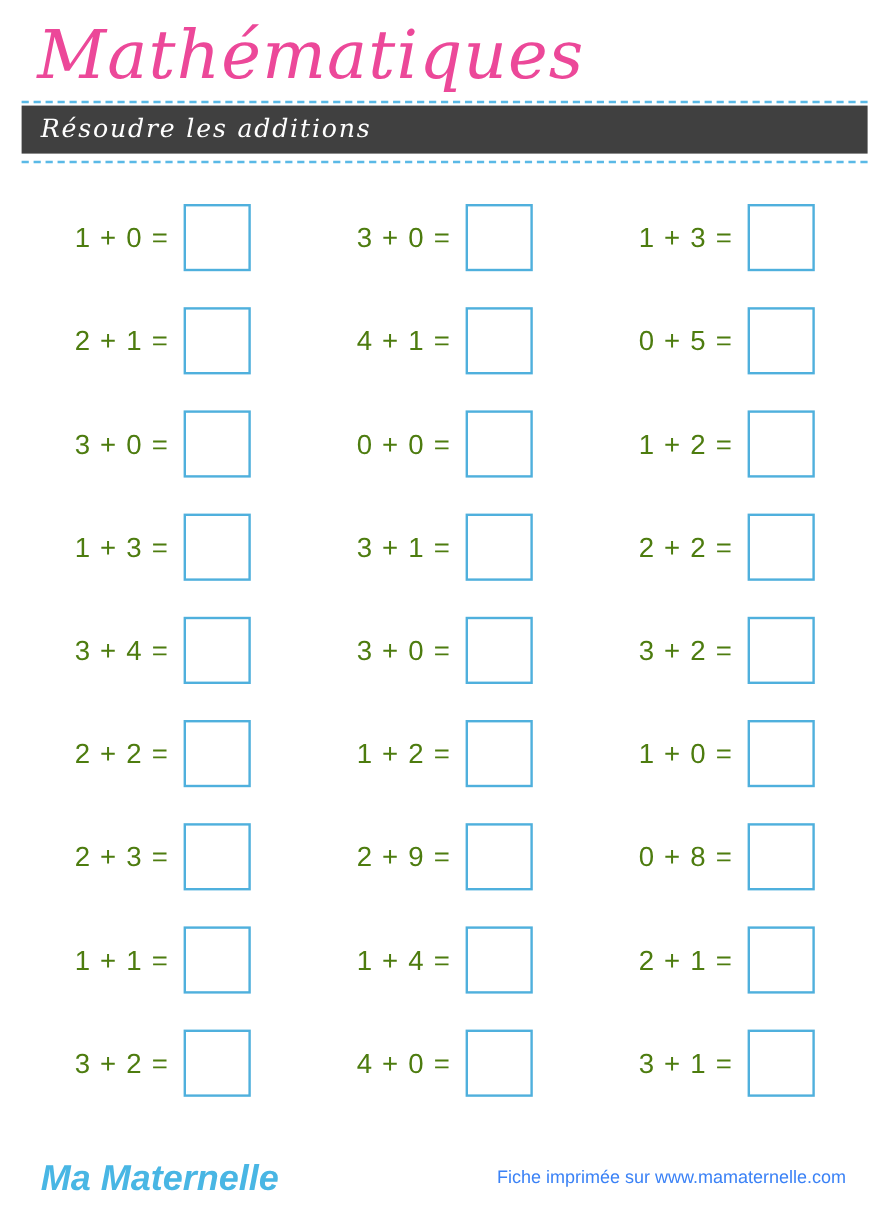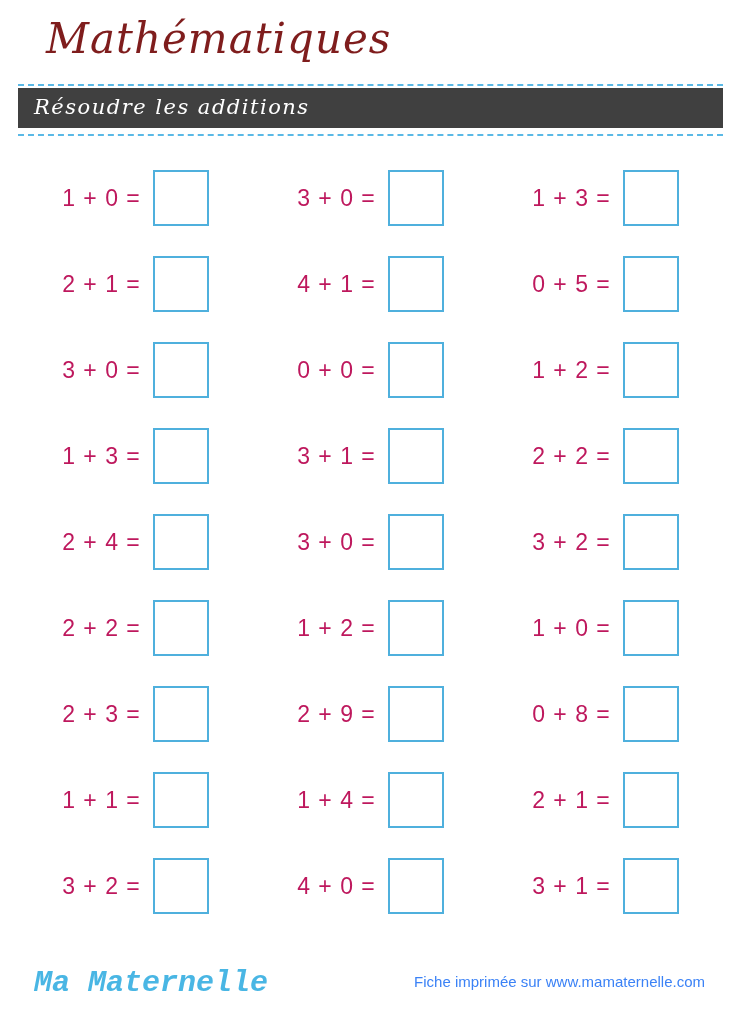--- a/index.html
+++ b/index.html
@@ -19,25 +19,25 @@
     width: 741px;
     height: 1024px;
     position: relative;
     box-sizing: border-box;
   }
 
   
   .title {
     position: absolute;
     top: 14px;
-    left: 46px;
+    left: 31px;
     font-family: "DejaVu Serif", serif;
     font-style: italic;
-    font-size: 42px;
-    color: #7f1d1d;
+    font-size: 56px;
+    color: #ec4899;
     letter-spacing: 1px;
     white-space: nowrap;
   }
 
   .subtitle-bar {
     position: absolute;
     top: 88px;
     left: 18px;
     width: 705px;
     height: 40px;
@@ -79,40 +79,40 @@
 
   .cell {
     display: flex;
     align-items: center;
     justify-content: center;
   }
 
   .eq-text {
     font-family: "Liberation Sans", sans-serif;
     font-size: 23px;
-    color: #be185d;
+    color: #4d7c0f;
     margin-right: 12px;
     white-space: nowrap;
     letter-spacing: 1px;
   }
 
   .answer-box {
     width: 56px;
     height: 56px;
     border: 2px solid #4fb0dd;
     box-sizing: border-box;
     background: #ffffff;
   }
 
   
   .brand {
     position: absolute;
     left: 34px;
     bottom: 24px;
-    font-family: Liberation Mono, monospace;
+    font-family: Liberation Sans, sans-serif;
     font-style: italic;
     font-weight: bold;
     font-size: 30px;
     color: #49b6e4;
     white-space: nowrap;
   }
   .footer-note {
     position: absolute;
     right: 36px;
     bottom: 34px;
@@ -185,21 +185,21 @@
     <div class="cell">
       <span class="eq-text">3 + 1 =</span>
       <span class="answer-box"></span>
     </div>
     <div class="cell">
       <span class="eq-text">2 + 2 =</span>
       <span class="answer-box"></span>
     </div>
 
     <div class="cell">
-      <span class="eq-text">2 + 4 =</span>
+      <span class="eq-text">3 + 4 =</span>
       <span class="answer-box"></span>
     </div>
     <div class="cell">
       <span class="eq-text">3 + 0 =</span>
       <span class="answer-box"></span>
     </div>
     <div class="cell">
       <span class="eq-text">3 + 2 =</span>
       <span class="answer-box"></span>
     </div>

